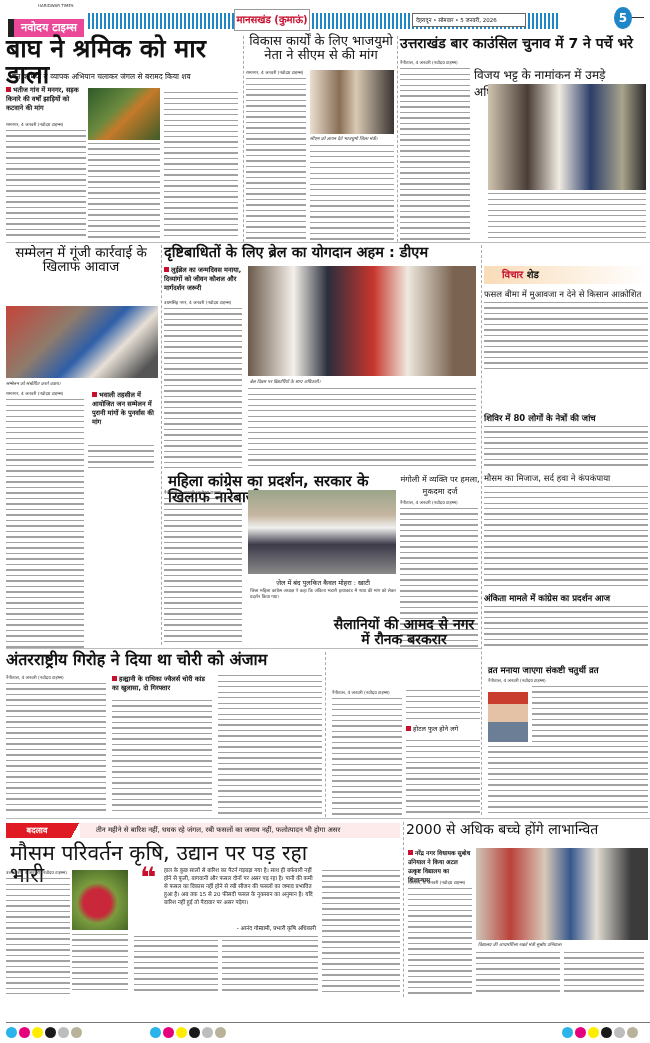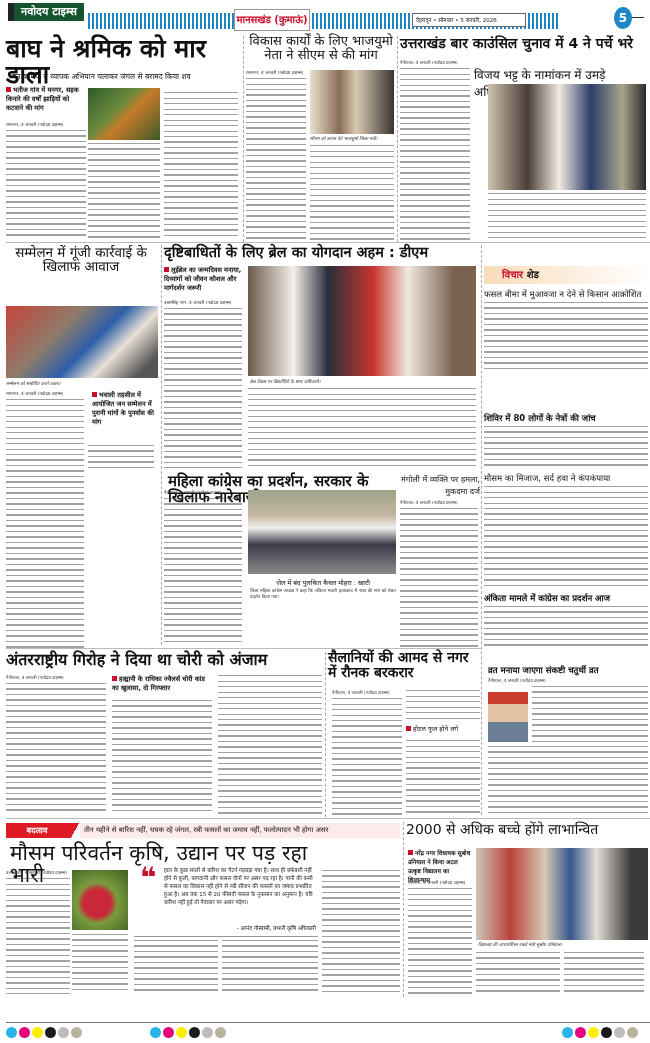--- a/index.html
+++ b/index.html
@@ -1,19 +1,19 @@
 <!DOCTYPE html>
 <html><head>
 <meta charset="utf-8">
 <style>
 *{box-sizing:border-box;margin:0;padding:0}
 body{width:650px;height:1043px;background:#fff;font-family:"DejaVu Sans",sans-serif;color:#111;position:relative;overflow:hidden}
 .abs{position:absolute}
 .masthead{left:0;top:0;width:650px;height:32px}
-.brand{left:8px;top:3px;width:76px;height:18px;background:#14532d;color:#fff;font-size:11px;font-weight:bold;text-align:center;line-height:18px;border-left:6px solid #222}
+.brand{left:8px;top:19px;width:76px;height:18px;background:#ec4899;color:#fff;font-size:11px;font-weight:bold;text-align:center;line-height:18px;border-left:6px solid #222}
 .brand-small{left:38px;top:3px;font-size:4px;color:#333}
 .stripes{left:88px;top:13px;width:470px;height:16px;background:repeating-linear-gradient(90deg,#1f86c8 0 2px,#fff 2px 4px)}
 .section-tag{left:234px;top:9px;width:76px;height:22px;background:#fff;border:1px solid #999;color:#c8102e;font-size:10px;font-weight:bold;text-align:center;line-height:20px}
 .dateline{left:412px;top:13px;width:114px;height:14px;border:1px solid #666;background:#fff;font-size:5.5px;line-height:12px;padding-left:3px}
 .pageno{left:614px;top:7px;width:18px;height:22px;border-radius:50%;background:#1f86c8;color:#fff;font-size:12px;font-weight:bold;text-align:center;line-height:22px}
 .hl{font-weight:bold;color:#111;line-height:1.05}
 .hl-red{color:#c8102e}
 .txt{font-size:4.4px;line-height:6px;color:#333;text-align:justify;overflow:hidden}
 .txt:before{content:"";display:block}
 .col-rule{border-left:1px dashed #aaa}
@@ -51,21 +51,21 @@
 <div class="abs lines" style="left:88px;top:143px;width:72px;height:97px"></div>
 <div class="abs lines" style="left:164px;top:92px;width:74px;height:148px"></div>
 
 <div class="abs hl" style="left:246px;top:34px;width:150px;font-size:13px;font-weight:normal;text-align:center">विकास कार्यों के लिए भाजयुमो नेता ने सीएम से की मांग</div>
 <div class="abs txt" style="left:246px;top:70px;width:60px">रामनगर, 4 जनवरी (नवोदय टाइम्स)</div>
 <div class="abs lines" style="left:246px;top:78px;width:60px;height:162px"></div>
 <div class="abs photo" style="left:310px;top:70px;width:84px;height:64px;background:linear-gradient(90deg,#e9dfd0,#8a6e56 35%,#d9c9b3 55%,#3a3432)"></div>
 <div class="abs cap" style="left:310px;top:135px;width:84px">सीएम को ज्ञापन देते भाजयुमो जिला मंत्री।</div>
 <div class="abs lines" style="left:310px;top:145px;width:84px;height:95px"></div>
 
-<div class="abs hl" style="left:400px;top:36px;width:248px;font-size:14px">उत्तराखंड बार काउंसिल चुनाव में 4 ने पर्चे भरे</div>
+<div class="abs hl" style="left:400px;top:36px;width:248px;font-size:14px">उत्तराखंड बार काउंसिल चुनाव में 7 ने पर्चे भरे</div>
 <div class="abs txt" style="left:400px;top:60px;width:70px">नैनीताल, 4 जनवरी (नवोदय टाइम्स)</div>
 <div class="abs lines" style="left:400px;top:68px;width:70px;height:172px"></div>
 <div class="abs" style="left:474px;top:66px;width:174px;font-size:12px">विजय भट्ट के नामांकन में उमड़े अधिवक्ता</div>
 <div class="abs photo" style="left:488px;top:84px;width:158px;height:106px;background:linear-gradient(90deg,#cfc3b0,#4a3d36 25%,#f1ece2 45%,#2c3e6a 65%,#a9a48c 85%,#2a2a2a)"></div>
 <div class="abs lines" style="left:488px;top:193px;width:158px;height:47px"></div>
 
 <div class="abs boxhdr" style="left:484px;top:266px;width:164px;height:18px"><span class="hl-red">विचार</span> <span>शेड</span></div>
 <div class="abs hl" style="left:484px;top:290px;width:164px;font-size:8.5px;font-weight:normal">फसल बीमा में मुआवजा न देने से किसान आक्रोशित</div>
 <div class="abs lines" style="left:484px;top:302px;width:164px;height:70px"></div>
 <div class="abs hl" style="left:484px;top:414px;width:164px;font-size:8.5px;font-weight:bold">शिविर में 80 लोगों के नेत्रों की जांच</div>
@@ -91,47 +91,47 @@
 <div class="abs cap" style="left:250px;top:378px;width:226px">ब्रेल दिवस पर विद्यार्थियों के साथ अधिकारी।</div>
 <div class="abs lines" style="left:248px;top:388px;width:228px;height:80px"></div>
 
 <div class="abs hl" style="left:168px;top:474px;width:216px;font-size:15px">महिला कांग्रेस का प्रदर्शन, सरकार के खिलाफ नारेबाजी</div>
 <div class="abs txt" style="left:164px;top:490px;width:78px">नैनीताल, 4 जनवरी (नवोदय टाइम्स)</div>
 <div class="abs lines" style="left:164px;top:498px;width:78px;height:148px"></div>
 <div class="abs photo" style="left:248px;top:490px;width:148px;height:84px;background:linear-gradient(180deg,#9aa58a,#c5b6a1 30%,#f0f0ee 45%,#3d3a4a 65%,#8a8a8a)"></div>
 <div class="abs" style="left:250px;top:578px;width:146px;font-size:6.5px;text-align:center">जेल में बंद पुलकित कैवल मोहरा : खाटी</div>
 <div class="abs txt" style="left:250px;top:588px;width:146px;height:22px">जिला महिला कांग्रेस अध्यक्ष ने कहा कि अंकिता भंडारी हत्याकांड में न्याय की मांग को लेकर प्रदर्शन किया गया।</div>
 
-<div class="abs" style="left:400px;top:474px;width:80px;font-size:8px;line-height:12px;text-align:right">मंगोली में व्यक्ति पर हमला, मुकदमा दर्ज</div>
+<div class="abs" style="left:400px;top:474px;width:80px;font-size:8px;line-height:12px;text-align:center">मंगोली में व्यक्ति पर हमला, मुकदमा दर्ज</div>
 <div class="abs txt" style="left:400px;top:500px;width:78px">नैनीताल, 4 जनवरी (नवोदय टाइम्स)</div>
 <div class="abs lines" style="left:400px;top:508px;width:78px;height:140px"></div>
 
 <div class="abs hl" style="left:6px;top:652px;width:316px;font-size:16px">अंतरराष्ट्रीय गिरोह ने दिया था चोरी को अंजाम</div>
 <div class="abs txt" style="left:6px;top:675px;width:100px">नैनीताल, 4 जनवरी (नवोदय टाइम्स)</div>
 <div class="abs lines" style="left:6px;top:683px;width:100px;height:132px"></div>
 <div class="abs bullet" style="left:112px;top:675px;width:100px;font-weight:bold"><span class="sq"></span><span>हल्द्वानी के राधिका ज्वैलर्स चोरी कांड का खुलासा, दो गिरफ्तार</span></div>
 <div class="abs lines" style="left:112px;top:700px;width:100px;height:115px"></div>
 <div class="abs lines" style="left:218px;top:675px;width:104px;height:140px"></div>
 
-<div class="abs hl" style="left:328px;top:650px;width:152px;font-size:14px;">सैलानियों की आमद से नगर में रौनक बरकरार</div>
+<div class="abs hl" style="left:328px;top:617px;width:152px;font-size:14px;text-align:center">सैलानियों की आमद से नगर में रौनक बरकरार</div>
 <div class="abs txt" style="left:332px;top:690px;width:70px">नैनीताल, 4 जनवरी (नवोदय टाइम्स)</div>
 <div class="abs lines" style="left:332px;top:698px;width:70px;height:117px"></div>
 <div class="abs bullet" style="left:406px;top:725px;width:74px;font-weight:normal"><span class="sq"></span><span>होटल फुल होने लगे</span></div>
 <div class="abs lines" style="left:406px;top:690px;width:74px;height:32px"></div>
 <div class="abs lines" style="left:406px;top:740px;width:74px;height:75px"></div>
 
 <div class="abs hl" style="left:488px;top:666px;width:160px;font-size:8.5px;font-weight:bold">व्रत मनाया जाएगा संकष्टी चतुर्थी व्रत</div>
 <div class="abs txt" style="left:488px;top:678px;width:160px">नैनीताल, 4 जनवरी (नवोदय टाइम्स)</div>
 <div class="abs photo" style="left:488px;top:692px;width:40px;height:50px;background:linear-gradient(180deg,#c93d2e 0 25%,#e4c2a5 25% 60%,#6c7d96 60%)"></div>
 <div class="abs lines" style="left:532px;top:686px;width:116px;height:56px"></div>
 <div class="abs lines" style="left:488px;top:746px;width:160px;height:70px"></div>
 
 <div class="abs redbar" style="left:6px;top:823px;width:62px;height:15px;text-align:center">बदलाव</div>
 <div class="abs" style="left:68px;top:823px;width:14px;height:15px;background:linear-gradient(120deg,#e01a22 50%,#fff 50%)"></div>
-<div class="abs" style="left:80px;top:823px;width:320px;height:15px;background:#fdeaea;font-size:7px;line-height:15px;padding-left:4px;white-space:nowrap;overflow:hidden">तीन महीने से बारिश नहीं, धधक रहे जंगल, रबी फसलों का जमाव नहीं, फलोत्पादन भी होगा असर</div>
+<div class="abs" style="left:80px;top:823px;width:320px;height:15px;background:#fdeaea;font-size:7px;line-height:15px;padding-left:16px;white-space:nowrap;overflow:hidden">तीन महीने से बारिश नहीं, धधक रहे जंगल, रबी फसलों का जमाव नहीं, फलोत्पादन भी होगा असर</div>
 <div class="abs hl" style="left:10px;top:842px;width:318px;font-size:21px;font-weight:normal">मौसम परिवर्तन कृषि, उद्यान पर पड़ रहा भारी</div>
 <div class="abs txt" style="left:6px;top:870px;width:64px">उत्तरकाशी, 4 जनवरी (नवोदय टाइम्स)</div>
 <div class="abs lines" style="left:6px;top:878px;width:64px;height:116px"></div>
 <div class="abs photo" style="left:72px;top:870px;width:56px;height:60px;background:radial-gradient(circle at 45% 55%,#c8283a 0 30%,#7a9c3e 45%,#3d5c22)"></div>
 <div class="abs lines" style="left:72px;top:934px;width:56px;height:60px"></div>
 <div class="abs quote" style="left:140px;top:868px;width:22px">❝</div>
 <div class="abs" style="left:164px;top:866px;width:150px;font-size:5.5px;line-height:8px;color:#222">हाल के कुछ सालों से बारिश का पैटर्न गड़बड़ा गया है। साथ ही बर्फबारी नहीं होने से फुली, बागवानी और फसल दोनों पर असर पड़ रहा है। पानी की कमी से फसल का विकास नहीं होने से रबी सीजन की फसलों का जमाव प्रभावित हुआ है। अब तक 15 से 20 फीसदी फसल के नुकसान का अनुमान है। यदि बारिश नहीं हुई तो पैदावार पर असर पड़ेगा।</div>
 <div class="abs" style="left:236px;top:924px;width:80px;font-size:5.5px;text-align:right">- आनंद गोस्वामी, प्रभारी कृषि अधिकारी</div>
 <div class="abs hr" style="left:134px;top:936px;width:184px;background:#999"></div>
 <div class="abs lines" style="left:134px;top:940px;width:84px;height:54px"></div>

